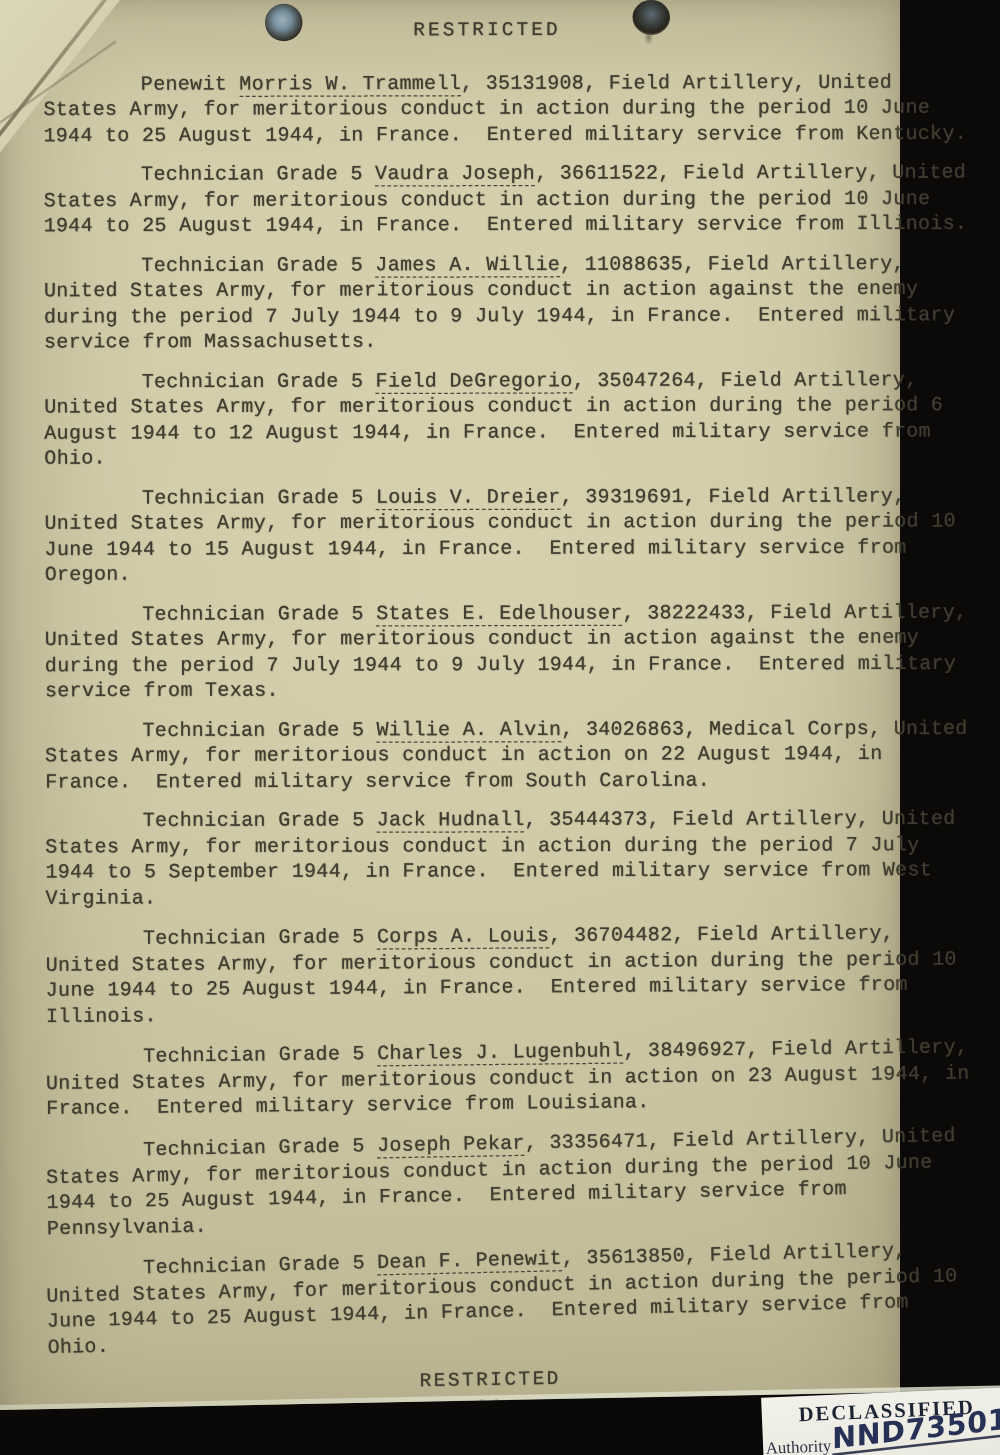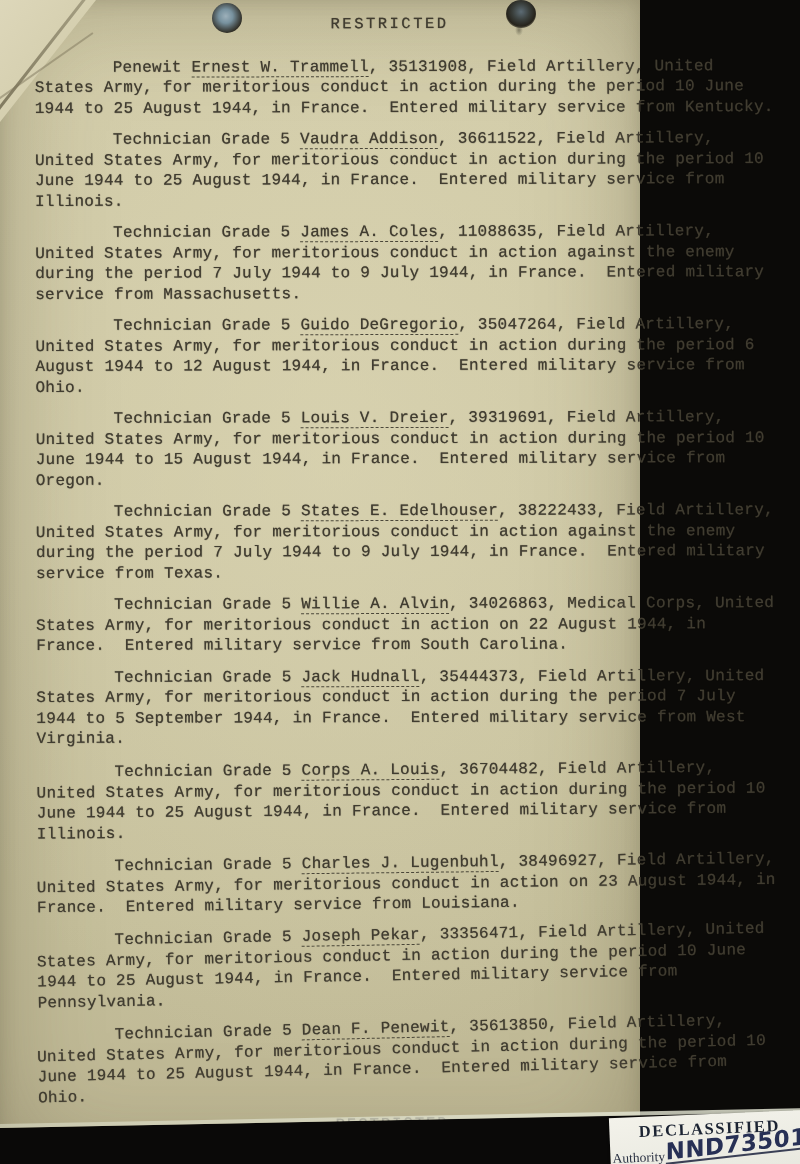--- a/index.html
+++ b/index.html
@@ -2,21 +2,21 @@
 <html><head>
 <meta charset="utf-8">
 <style>
   html,body{margin:0;padding:0;}
   body{
     width:800px;height:1164px;overflow:hidden;position:relative;
     font-family:"Liberation Mono","DejaVu Sans Mono",monospace;
     background:#0b0a08;
   }
   .paper{
-    position:absolute;left:0;top:0;width:640px;height:1164px;
+    position:absolute;left:0;top:0;width:720px;height:1164px;
     background:
       radial-gradient(ellipse 120% 90% at 52% 38%, rgba(222,216,182,.55) 0%, rgba(0,0,0,0) 60%),
       linear-gradient(178deg,#d2cca9 0%,#cdc7a4 45%,#c5bf9b 78%,#bcb592 100%);
     box-shadow:inset 0 0 110px rgba(92,84,58,.38), inset 0 0 18px rgba(92,84,58,.25);
   }
   .content{
     position:absolute;left:36px;top:14px;width:742px;
     color:#403c30;
     font-size:16px;line-height:20.5px;letter-spacing:.25px;
     text-shadow:0 0 .9px rgba(64,60,48,.65), .4px .4px .6px rgba(64,60,48,.22);
@@ -116,24 +116,24 @@
   <div class="fold-line"></div>
   <div class="fold-line2"></div>
 
   <div class="hole hole-1"></div>
   <div class="hole hole-2"></div>
 
   <div class="content">
     <div class="classification">RESTRICTED</div>
 
     <div class="entries">
-      <p class="entry"><span>Penewit </span><span class="ename">Ernest W. Trammell</span><span>, 35131908, Field Artillery, United States Army, for meritorious conduct in action during the period 10 June 1944 to 25 August 1944, in France.  Entered military service from Kentucky.</span></p>
-      <p class="entry"><span>Technician Grade 5 </span><span class="ename">Vaudra Addison</span><span>, 36611522, Field Artillery, United States Army, for meritorious conduct in action during the period 10 June 1944 to 25 August 1944, in France.  Entered military service from Illinois.</span></p>
-      <p class="entry"><span>Technician Grade 5 </span><span class="ename">James A. Coles</span><span>, 11088635, Field Artillery, United States Army, for meritorious conduct in action against the enemy during the period 7 July 1944 to 9 July 1944, in France.  Entered military service from Massachusetts.</span></p>
-      <p class="entry"><span>Technician Grade 5 </span><span class="ename">Guido DeGregorio</span><span>, 35047264, Field Artillery, United States Army, for meritorious conduct in action during the period 6 August 1944 to 12 August 1944, in France.  Entered military service from Ohio.</span></p>
+      <p class="entry"><span>Penewit </span><span class="ename">Morris W. Trammell</span><span>, 35131908, Field Artillery, United States Army, for meritorious conduct in action during the period 10 June 1944 to 25 August 1944, in France.  Entered military service from Kentucky.</span></p>
+      <p class="entry"><span>Technician Grade 5 </span><span class="ename">Vaudra Joseph</span><span>, 36611522, Field Artillery, United States Army, for meritorious conduct in action during the period 10 June 1944 to 25 August 1944, in France.  Entered military service from Illinois.</span></p>
+      <p class="entry"><span>Technician Grade 5 </span><span class="ename">James A. Willie</span><span>, 11088635, Field Artillery, United States Army, for meritorious conduct in action against the enemy during the period 7 July 1944 to 9 July 1944, in France.  Entered military service from Massachusetts.</span></p>
+      <p class="entry"><span>Technician Grade 5 </span><span class="ename">Field DeGregorio</span><span>, 35047264, Field Artillery, United States Army, for meritorious conduct in action during the period 6 August 1944 to 12 August 1944, in France.  Entered military service from Ohio.</span></p>
       <p class="entry"><span>Technician Grade 5 </span><span class="ename">Louis V. Dreier</span><span>, 39319691, Field Artillery, United States Army, for meritorious conduct in action during the period 10 June 1944 to 15 August 1944, in France.  Entered military service from Oregon.</span></p>
       <p class="entry"><span>Technician Grade 5 </span><span class="ename">States E. Edelhouser</span><span>, 38222433, Field Artillery, United States Army, for meritorious conduct in action against the enemy during the period 7 July 1944 to 9 July 1944, in France.  Entered military service from Texas.</span></p>
       <p class="entry"><span>Technician Grade 5 </span><span class="ename">Willie A. Alvin</span><span>, 34026863, Medical Corps, United States Army, for meritorious conduct in action on 22 August 1944, in France.  Entered military service from South Carolina.</span></p>
       <p class="entry"><span>Technician Grade 5 </span><span class="ename">Jack Hudnall</span><span>, 35444373, Field Artillery, United States Army, for meritorious conduct in action during the period 7 July 1944 to 5 September 1944, in France.  Entered military service from West Virginia.</span></p>
       <p class="entry t1"><span>Technician Grade 5 </span><span class="ename">Corps A. Louis</span><span>, 36704482, Field Artillery, United States Army, for meritorious conduct in action during the period 10 June 1944 to 25 August 1944, in France.  Entered military service from Illinois.</span></p>
       <p class="entry t2"><span>Technician Grade 5 </span><span class="ename">Charles J. Lugenbuhl</span><span>, 38496927, Field Artillery, United States Army, for meritorious conduct in action on 23 August 1944, in France.  Entered military service from Louisiana.</span></p>
       <p class="entry t3"><span>Technician Grade 5 </span><span class="ename">Joseph Pekar</span><span>, 33356471, Field Artillery, United States Army, for meritorious conduct in action during the period 10 June 1944 to 25 August 1944, in France.  Entered military service from Pennsylvania.</span></p>
       <p class="entry t4"><span>Technician Grade 5 </span><span class="ename">Dean F. Penewit</span><span>, 35613850, Field Artillery, United States Army, for meritorious conduct in action during the period 10 June 1944 to 25 August 1944, in France.  Entered military service from Ohio.</span></p>
     </div>
 

